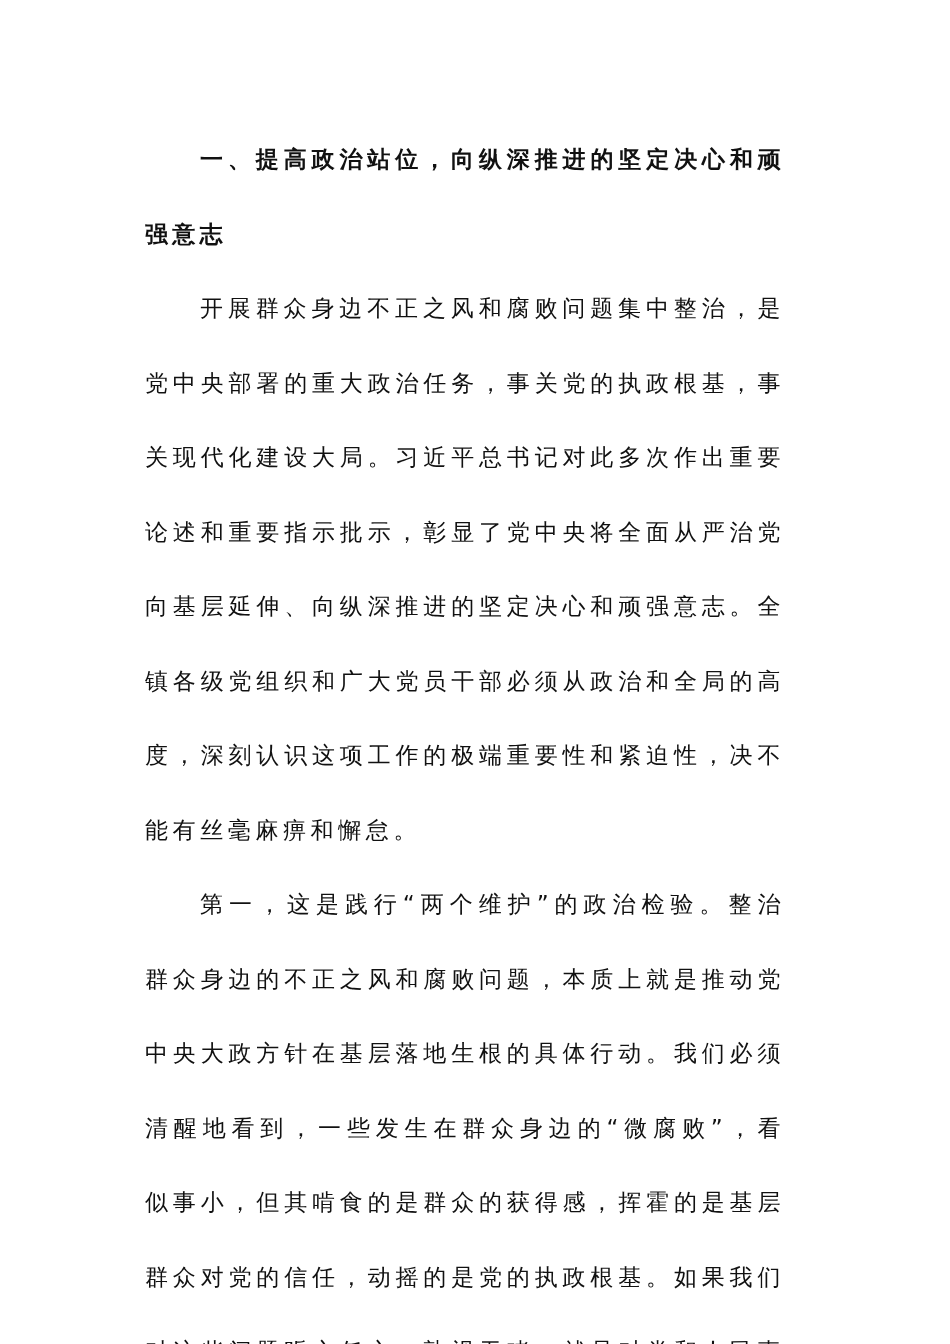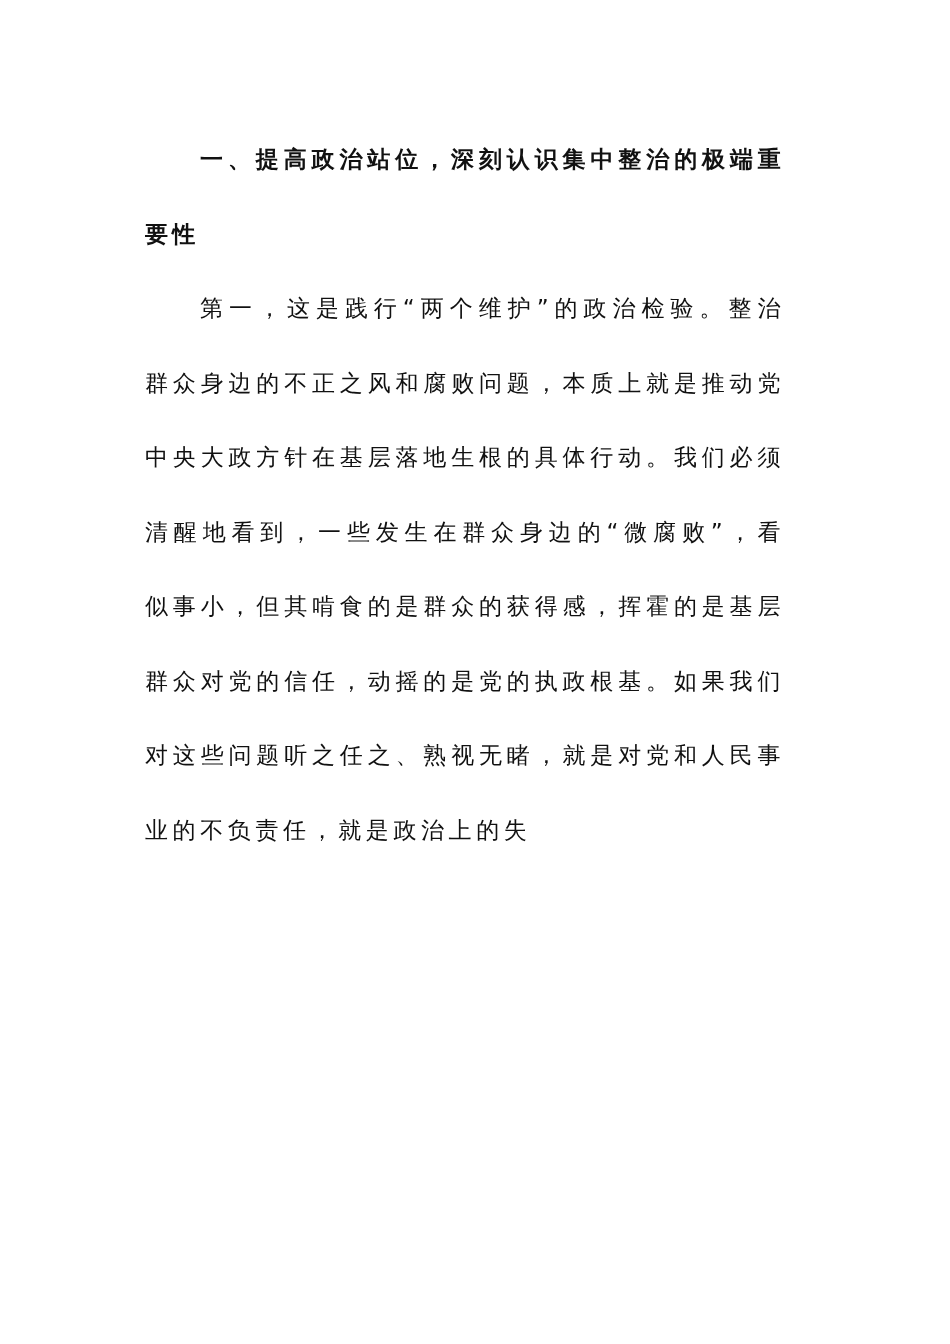--- a/index.html
+++ b/index.html
@@ -17,15 +17,18 @@
     }
     .page p { margin: 0; text-align: justify; text-align-last: left; }
     .heading { text-indent: 55px; font-weight: bold; letter-spacing: 4.2px; }
     .para { text-indent: 55px; }
     .lead { font-weight: normal; }
   </style>
 </head>
 <body>
 
 <div class="page">
-  <p class="heading">一、提高政治站位，深刻认识集中整治的极端重要性</p>
+  <p class="heading">一、提高政治站位，向纵深推进的坚定决心和顽强意志</p>
+  <p class="para">
+    <span>开展群众身边不正之风和腐败问题集中整治，是党中央部署的重大政治任务，事关党的执政根基，事关现代化建设大局。习近平总书记对此多次作出重要论述和重要指示批示，彰显了党中央将全面从严治党向基层延伸、向纵深推进的坚定决心和顽强意志。全镇各级党组织和广大党员干部必须从政治和全局的高度，深刻认识这项工作的极端重要性和紧迫性，决不能有丝毫麻痹和懈怠。</span>
+  </p>
   <p class="para"><span class="lead">第一，这是践行“两个维护”的政治检验。</span><span>整治群众身边的不正之风和腐败问题，本质上就是推动党中央大政方针在基层落地生根的具体行动。我们必须清醒地看到，一些发生在群众身边的“微腐败”，看似事小，但其啃食的是群众的获得感，挥霍的是基层群众对党的信任，动摇的是党的执政根基。如果我们对这些问题听之任之、熟视无睹，就是对党和人民事业的不负责任，就是政治上的失</span></p>
 </div>
 
 </body></html>

